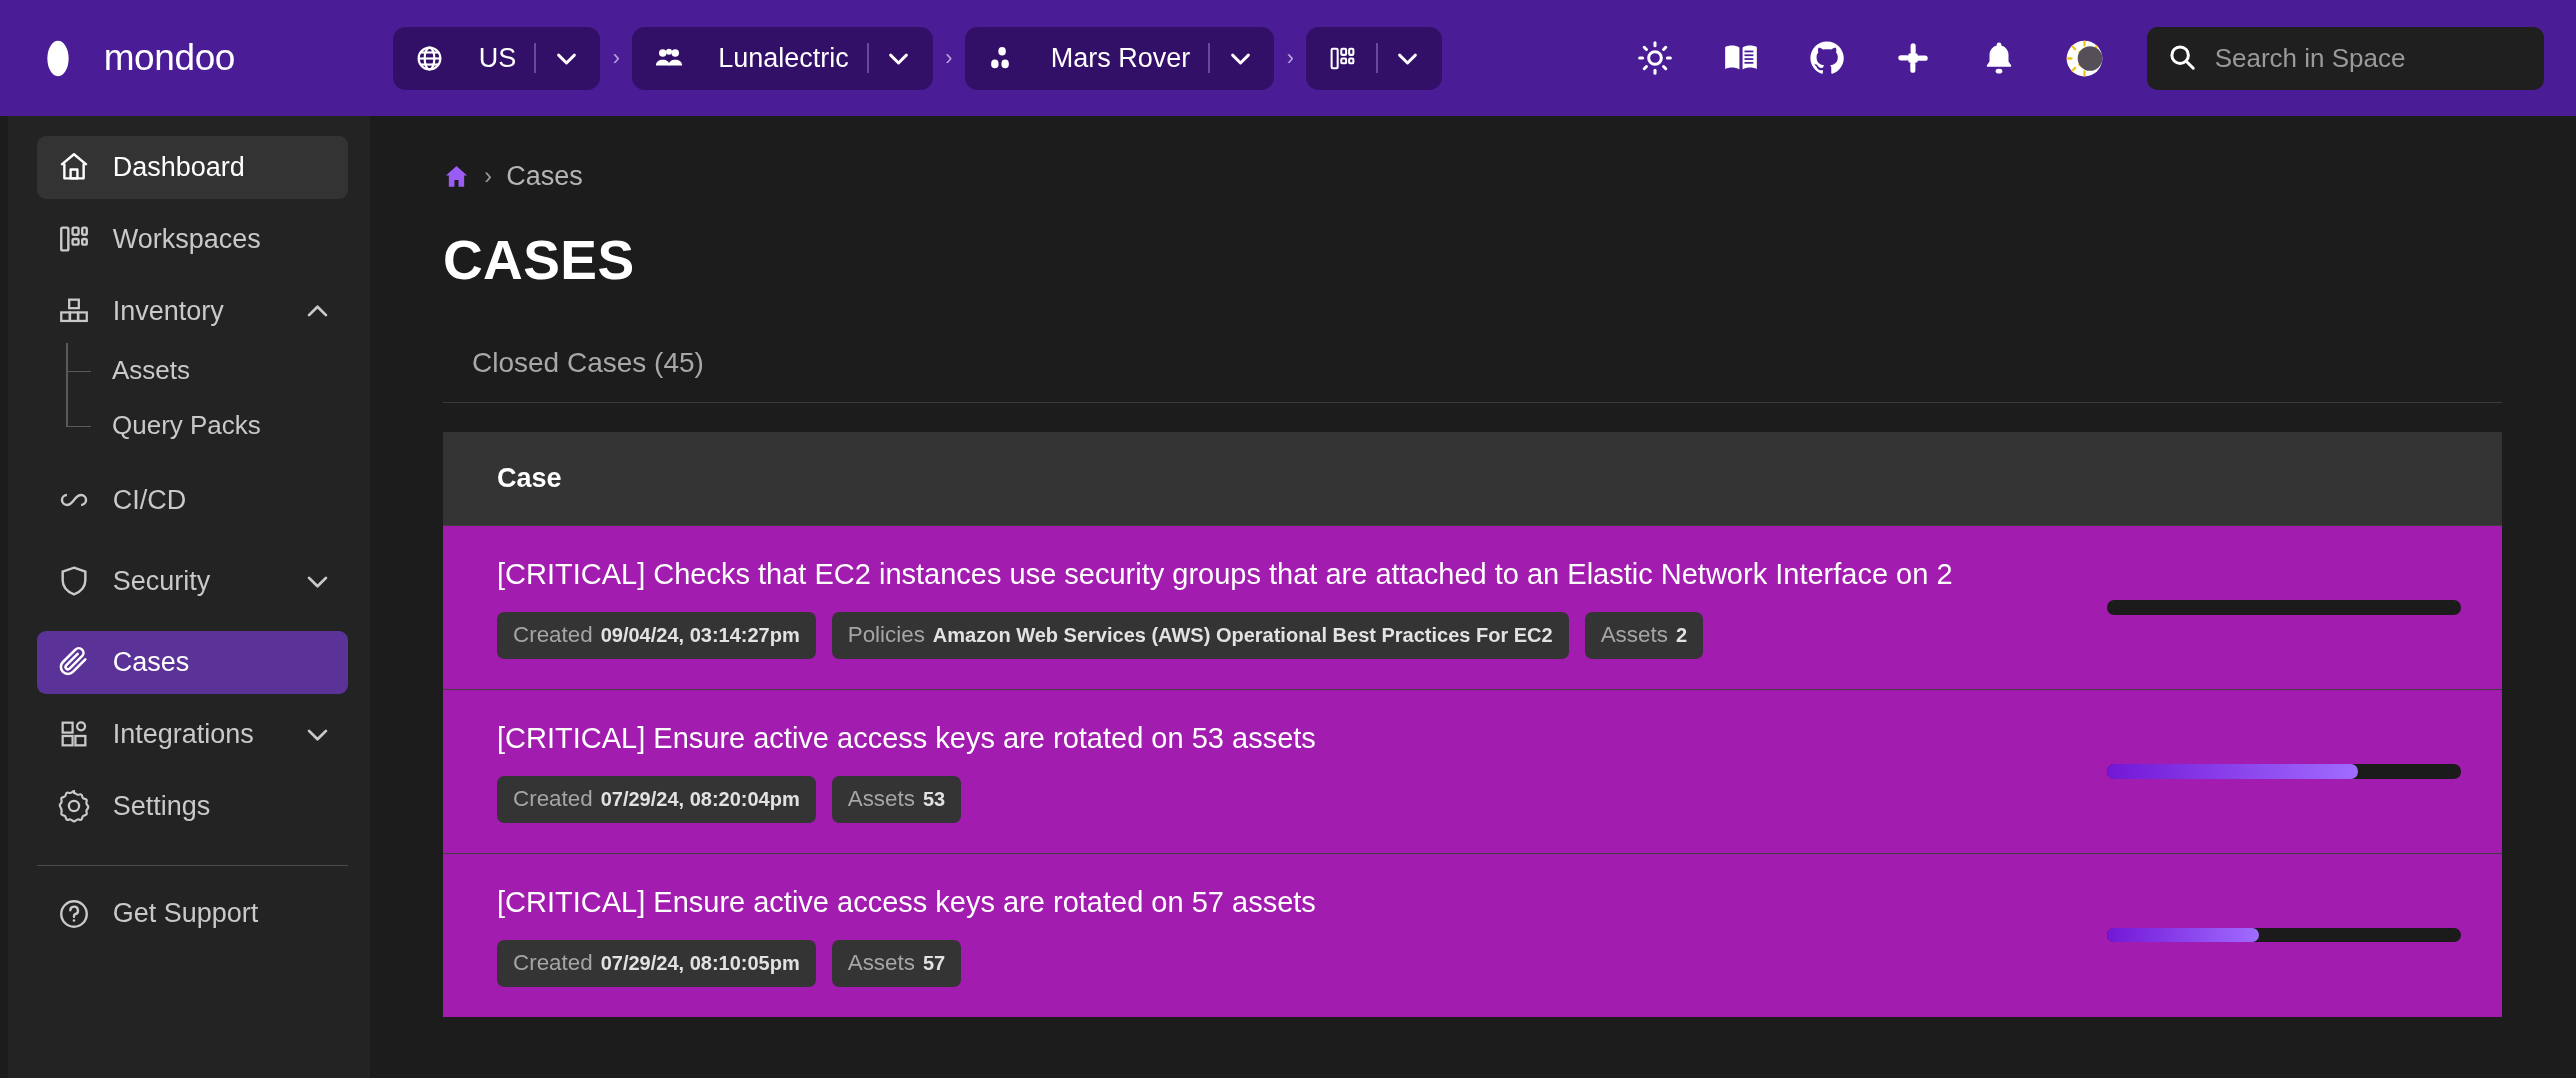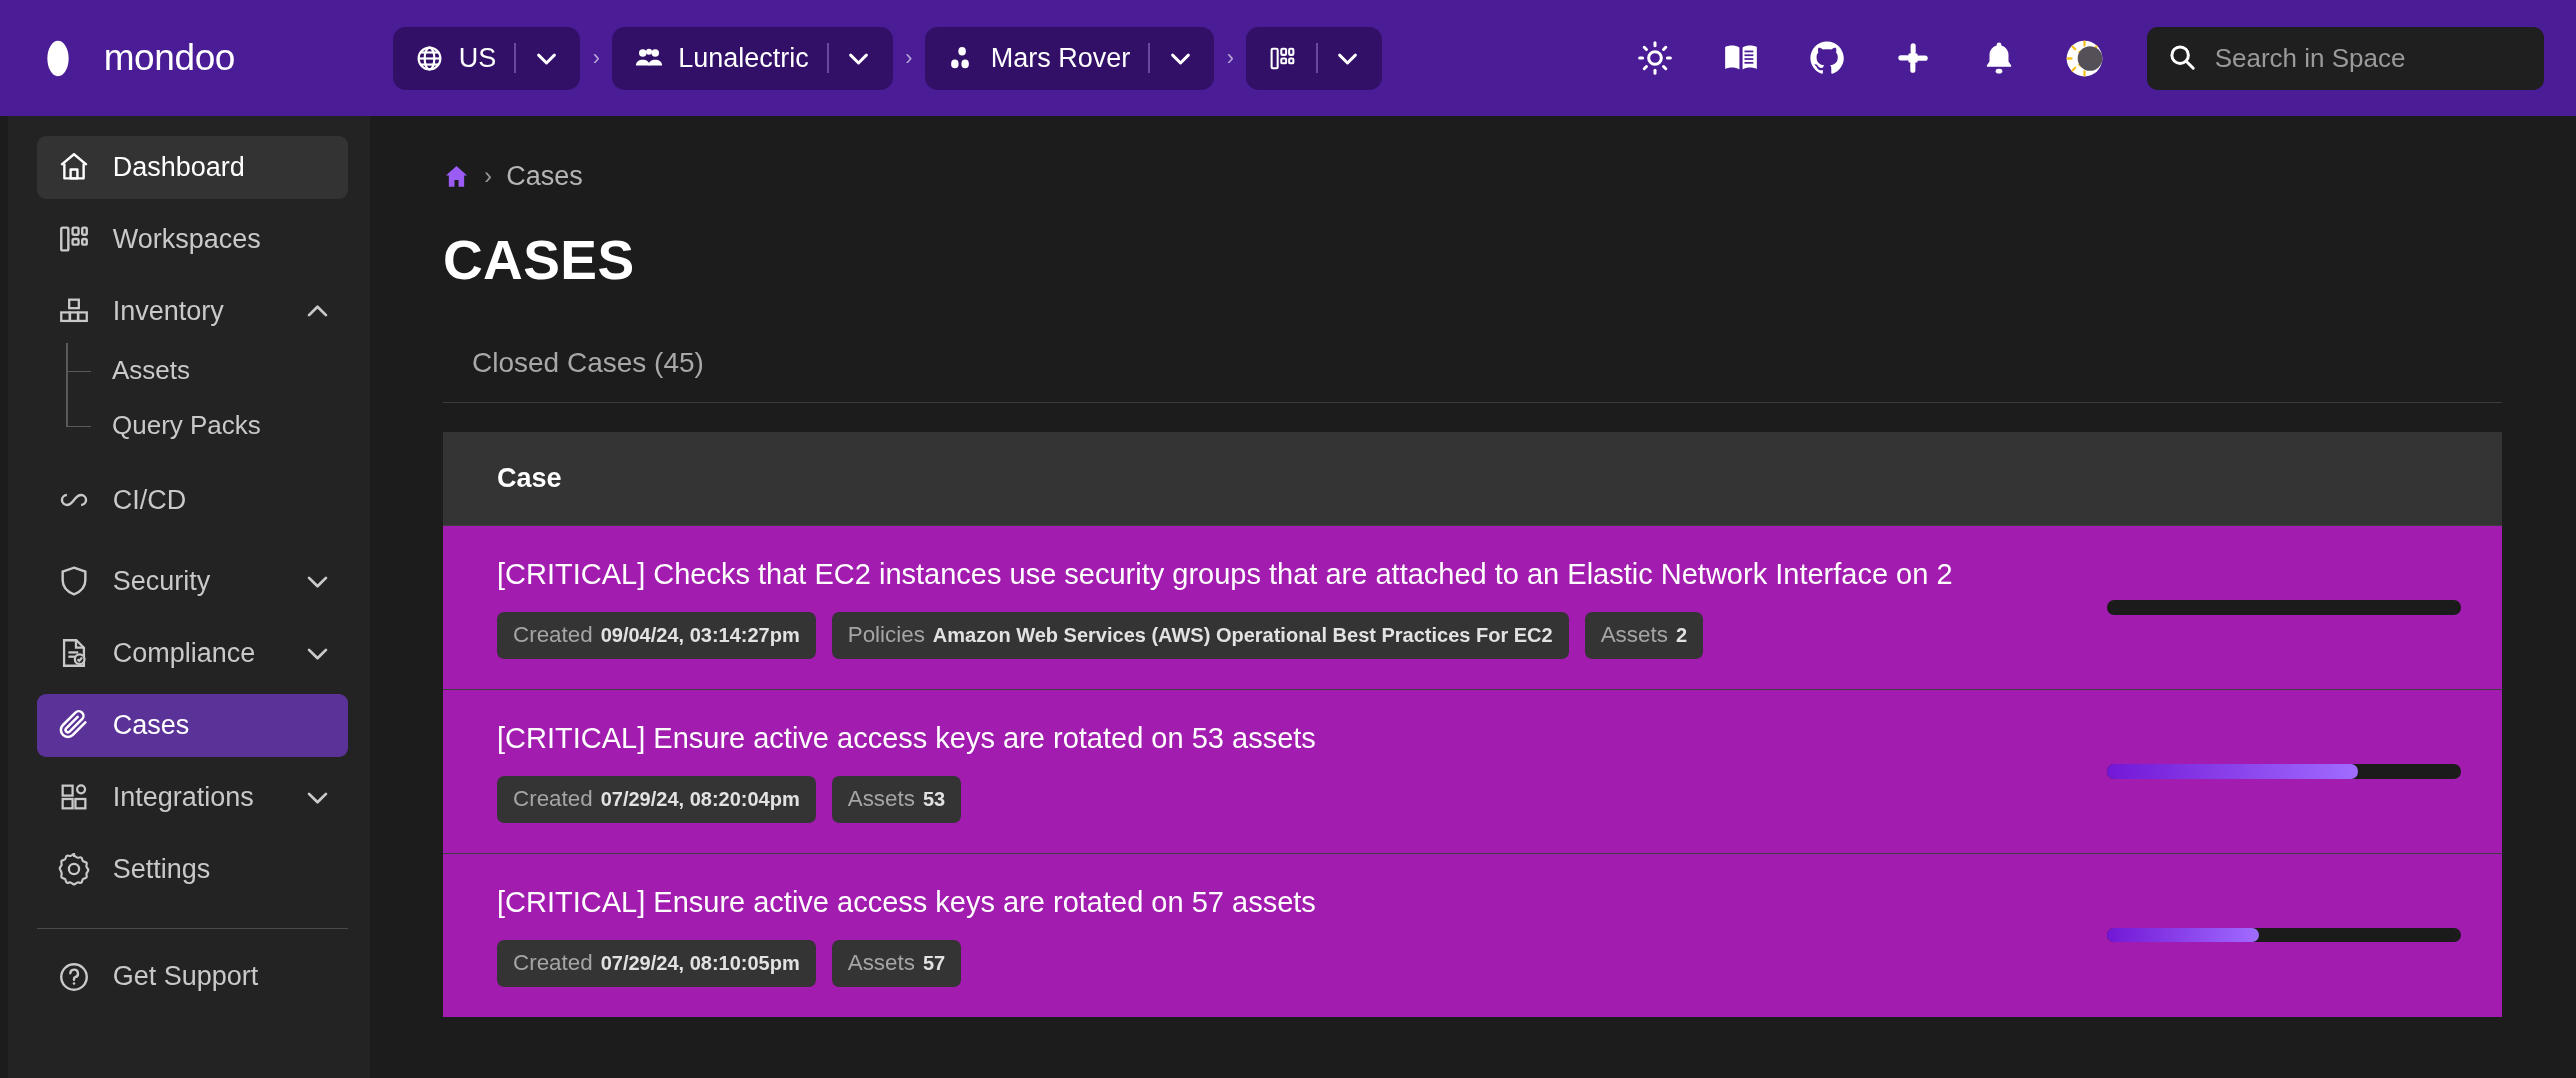--- a/index.html
+++ b/index.html
@@ -35,21 +35,21 @@
     margin-left: 23px;
   }
   .pill {
     height: 63px; border-radius: 12.5px;
     background: #331068;
     display: flex; align-items: center;
     padding: 0 18px 0 21.5px;
     gap: 14.3px;
   }
   .pill-icon { display:flex; align-items:center; justify-content:center; width:30px; height:30px; }
-  .pill-label { color: #fff; font-size: 27px; white-space: nowrap; }
+  .pill-label { color: #fff; font-size: 27px; white-space: nowrap; margin-left: 20px; }
   .pill-sep { width: 1.8px; height: 30px; background: #7c5cb0; opacity:.75; margin-left: 3.6px; }
   .pill-caret { display:flex; align-items:center; justify-content:center; width:32px; height:32px; }
   .crumb-arrow { color: #b9a5d8; font-size: 21.5px; margin: 0 12.5px; }
 
   .topbar-spacer { flex: 1 1 auto; }
 
   .topbar-icons { display:flex; align-items:center; gap: 47px; margin-right: 43px; }
   .tb-icon { width: 39px; height: 39px; display:flex; align-items:center; justify-content:center; }
 
   .search-box {
@@ -444,38 +444,20 @@
     <span class="nav-label">Security</span>
     <span class="nav-caret">
       <svg viewBox="0 0 24 24" width="29" height="29" fill="none" stroke="#c9c9c9" stroke-width="2.3" stroke-linecap="round" stroke-linejoin="round">
           <polyline points="5,9 12,16 19,9"></polyline>
         </svg>
     </span>
   </div>
 
   <div class="nav-gap-sm"></div>
 
-  <div class="nav-item">
-    <span class="nav-icon">
-      <svg viewBox="0 0 24 24" width="34" height="34" fill="none" stroke="#c9c9c9" stroke-width="1.6">
-        <path d="M5 3h8.6L19 8.2V21H5z"></path>
-          <path d="M13.4 3v5.2H19"></path>
-        <line x1="8" y1="11.6" x2="15" y2="11.6"></line>
-          <line x1="8" y1="14.6" x2="13" y2="14.6"></line>
-        <circle cx="16" cy="16.4" r="3.4" fill="#232323"></circle>
-        <polyline points="14.5,16.4 15.7,17.6 17.7,15.2"></polyline>
-      </svg>
-    </span>
-    <span class="nav-label">Compliance</span>
-    <span class="nav-caret">
-      <svg viewBox="0 0 24 24" width="29" height="29" fill="none" stroke="#c9c9c9" stroke-width="2.3" stroke-linecap="round" stroke-linejoin="round">
-          <polyline points="5,9 12,16 19,9"></polyline>
-        </svg>
-    </span>
-  </div>
 
   <div class="nav-gap-sm"></div>
 
   <div class="nav-item active-purple">
     <span class="nav-icon">
       <svg viewBox="0 0 24 24" width="34" height="34" fill="none" stroke="#ffffff" stroke-width="1.8" stroke-linecap="round">
         <path d="M20 10.2 11.2 19a4.9 4.9 0 0 1-7-7l8.8-8.8a3.3 3.3 0 0 1 4.7 4.7l-8.8 8.8a1.7 1.7 0 0 1-2.4-2.4l8.1-8.1"></path>
       </svg>
     </span>
     <span class="nav-label">Cases</span>

